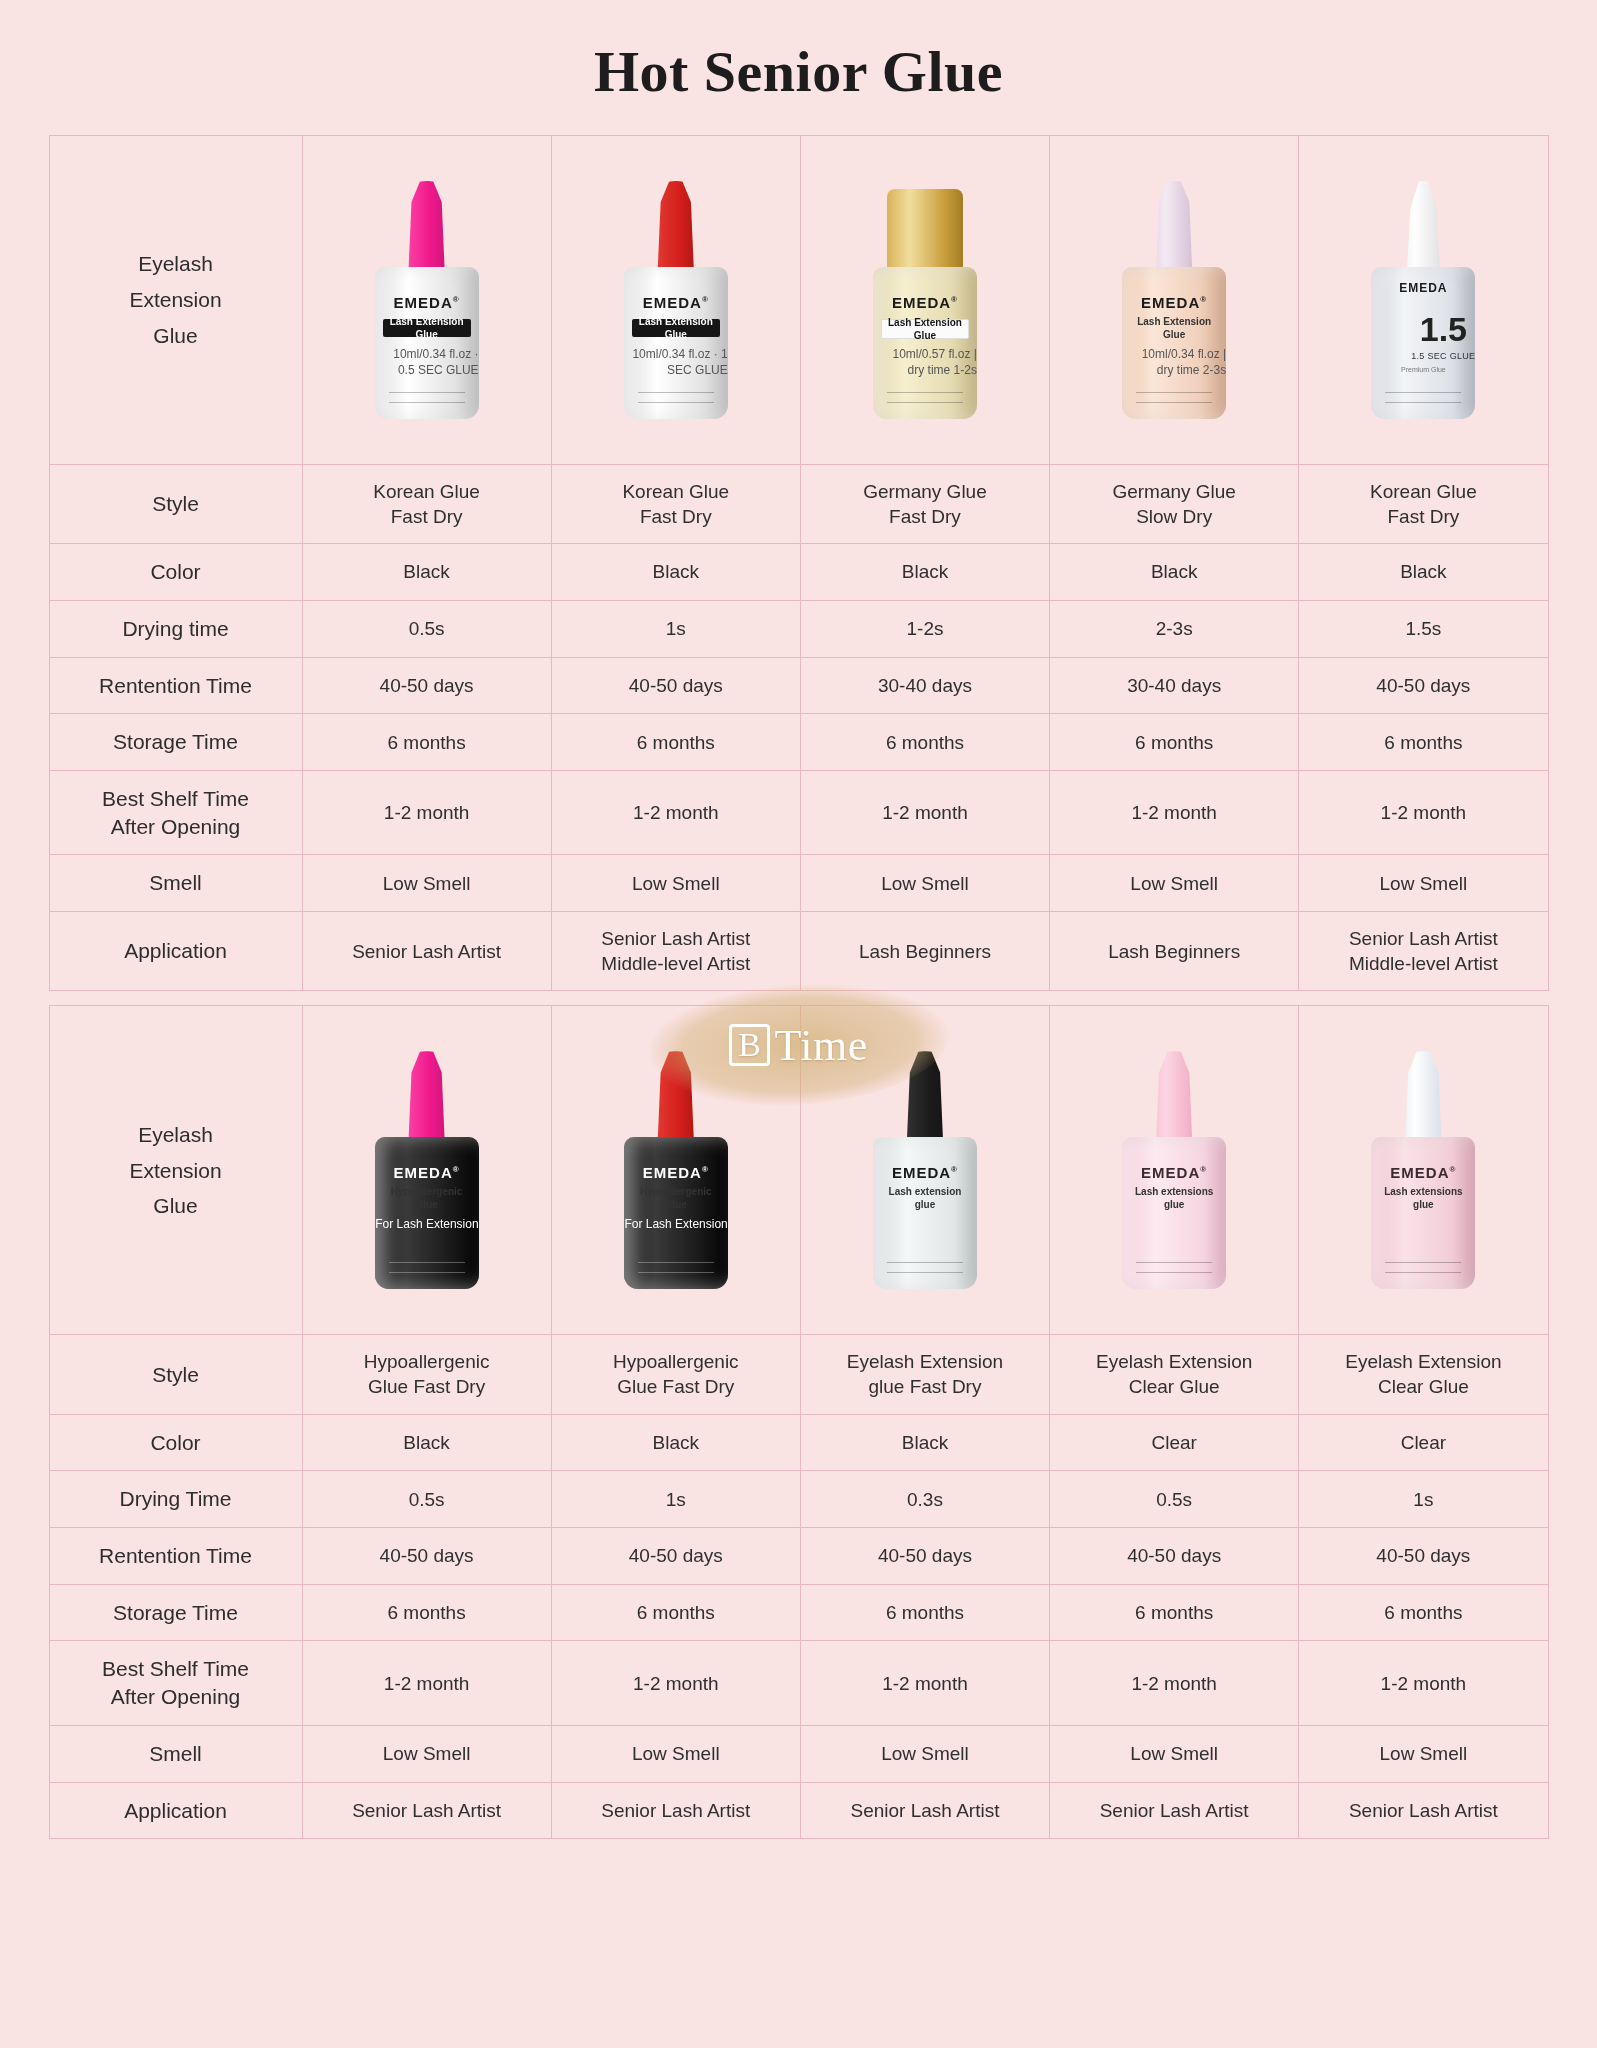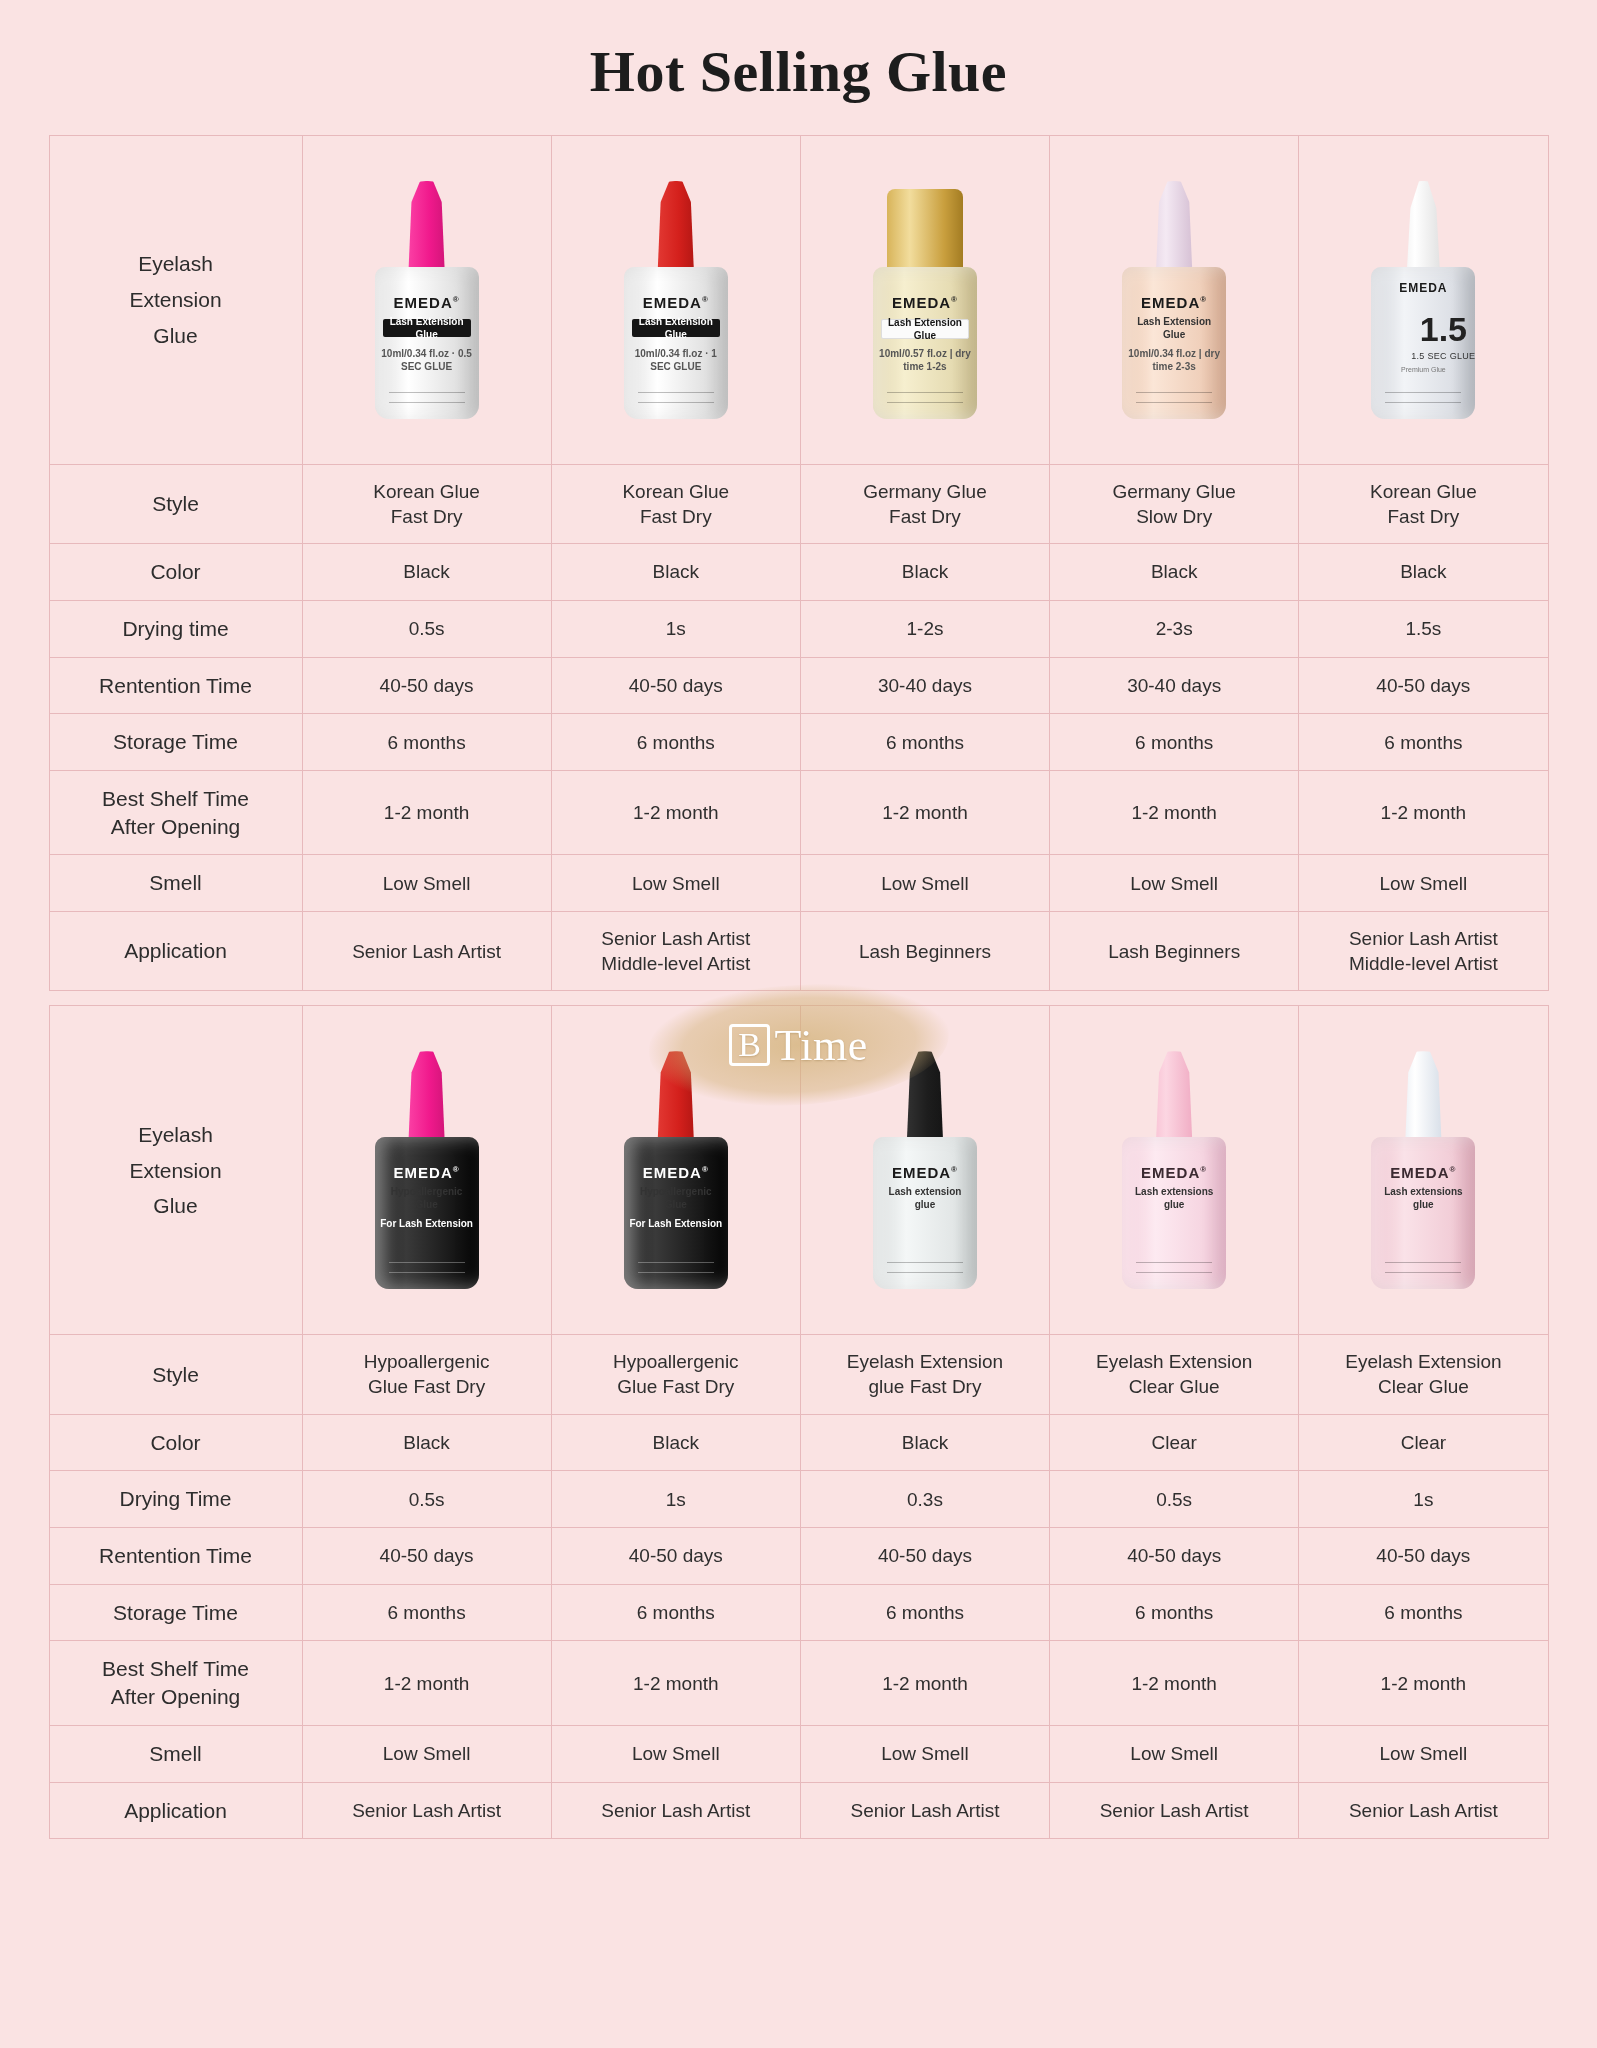--- a/index.html
+++ b/index.html
@@ -141,24 +141,23 @@
     display: flex;
     align-items: center;
     justify-content: center;
     font-size: 10px;
     font-weight: 700;
   }
   .body .sub {
     position: absolute;
     top: 80px;
     left: 0; right: 0;
-    text-align: center;
-    font-size: 10px;
+    text-align: right;
+    font-size: 12px;
     color: #555;
-    font-weight: bold;
   }
   .body .bigname {
     position: absolute;
     top: 40px;
     left: 0; right: 0;
     text-align: center;
     font-size: 34px;
     font-weight: 700;
     color: #222;
     margin-left: 40px;
@@ -255,21 +254,21 @@
     padding: 0 6px;
     margin-right: 4px;
     font-size: 34px;
     line-height: 1.05;
   }
 </style>
 </head>
 <body>
 
 <div class="page">
-  <h1 class="title">Hot Selling Glue</h1>
+  <h1 class="title">Hot Senior Glue</h1>
 
   <div id="tables-root">
       <table class="glue-table">
         <tbody>
           <tr class="row-head">
             <td class="label">Eyelash<br>Extension<br>Glue</td>
             <td class="prodcell">
               <div class="bottle">
                 <div class="cap cap-pink"></div>
                 <div class="neck"></div>

